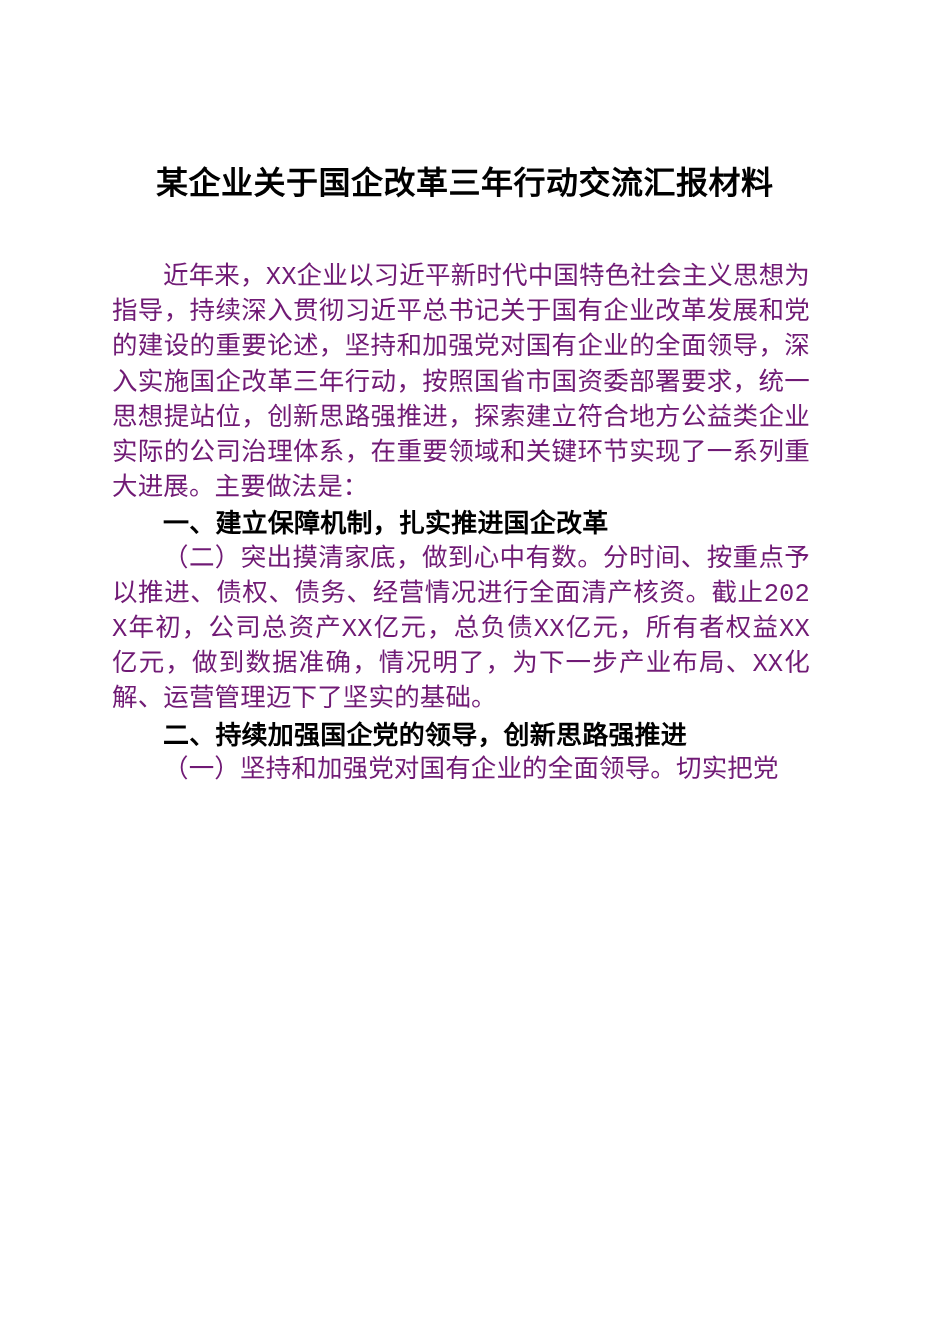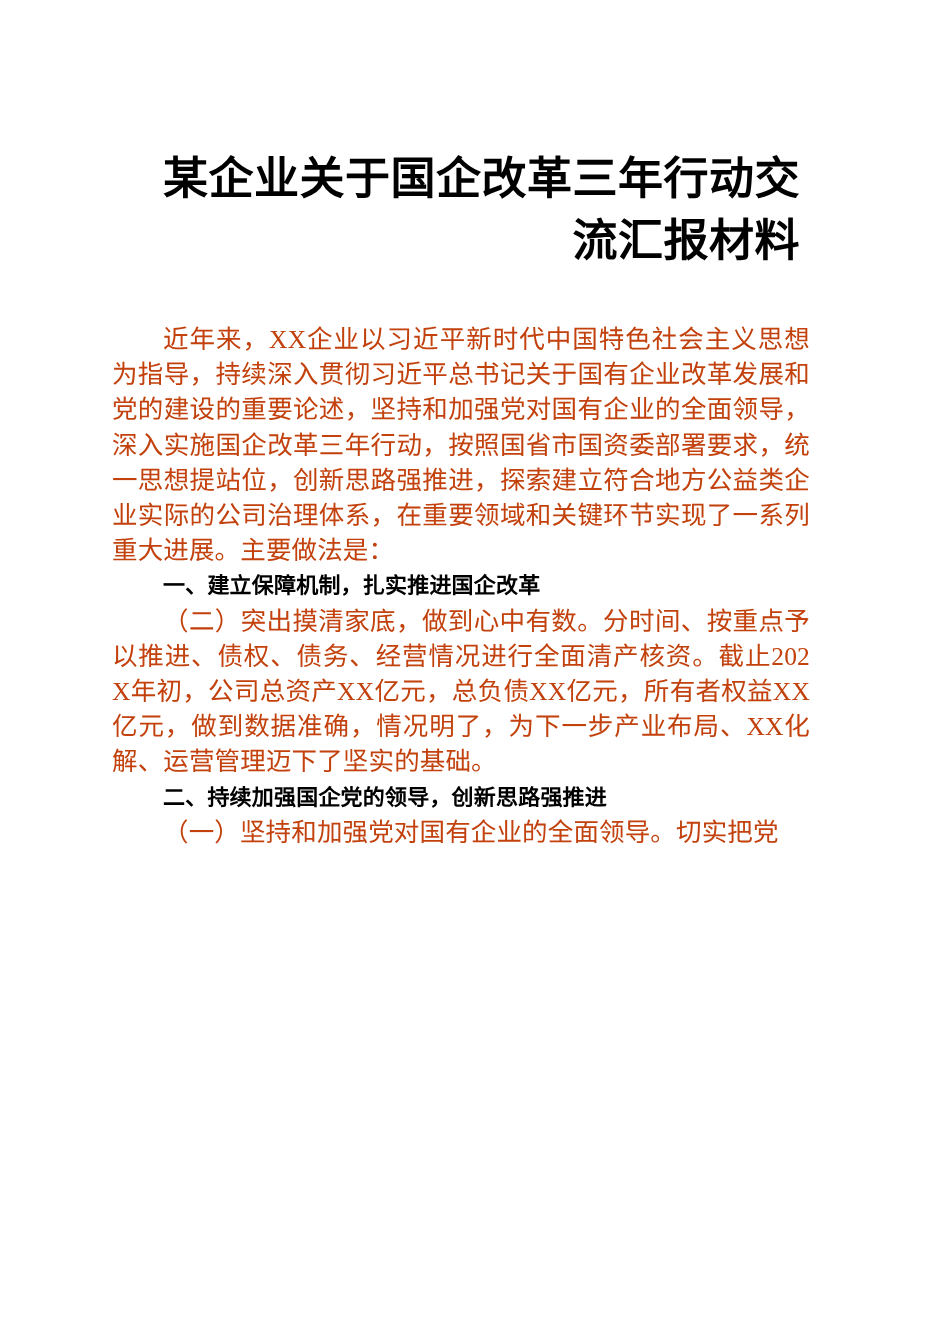--- a/index.html
+++ b/index.html
@@ -19,51 +19,51 @@
   }
 
   #doc-body {
     position: absolute;
     left: 112px;
     top: 0;
     width: 698px;
   }
 
   .doc-title {
-    font-family: Liberation Mono, monospace;
+    font-family: Liberation Serif, serif;
     font-weight: bold;
-    font-size: 45px;
+    font-size: 32px;
     line-height: 62px;
-    text-align: right;
+    text-align: left;
     color: #000000;
     letter-spacing: 0.5px;
     margin: 0;
     padding-top: 152px;
     padding-left: 44px;
     padding-right: 10px;
     word-break: break-all;
   }
 
   .para {
-    font-family: Liberation Serif, serif;
+    font-family: Liberation Mono, monospace;
     font-size: 25.5px;
     line-height: 35.2px;
-    color: #c2410c;
+    color: #701a75;
     text-align: justify;
     text-justify: inter-ideograph;
     text-indent: 51px;
     margin: 0;
     word-break: break-all;
     letter-spacing: 0.15px;
   }
 
   .heading {
     font-family: "Liberation Sans", "DejaVu Sans", sans-serif;
     font-weight: bold;
-    font-size: 22px;
+    font-size: 26px;
     line-height: 35.2px;
     color: #000000;
     text-indent: 51px;
     margin: 0;
     letter-spacing: 0.2px;
     word-break: break-all;
   }
 
   .intro-gap { height: 46px; }
 </style>

